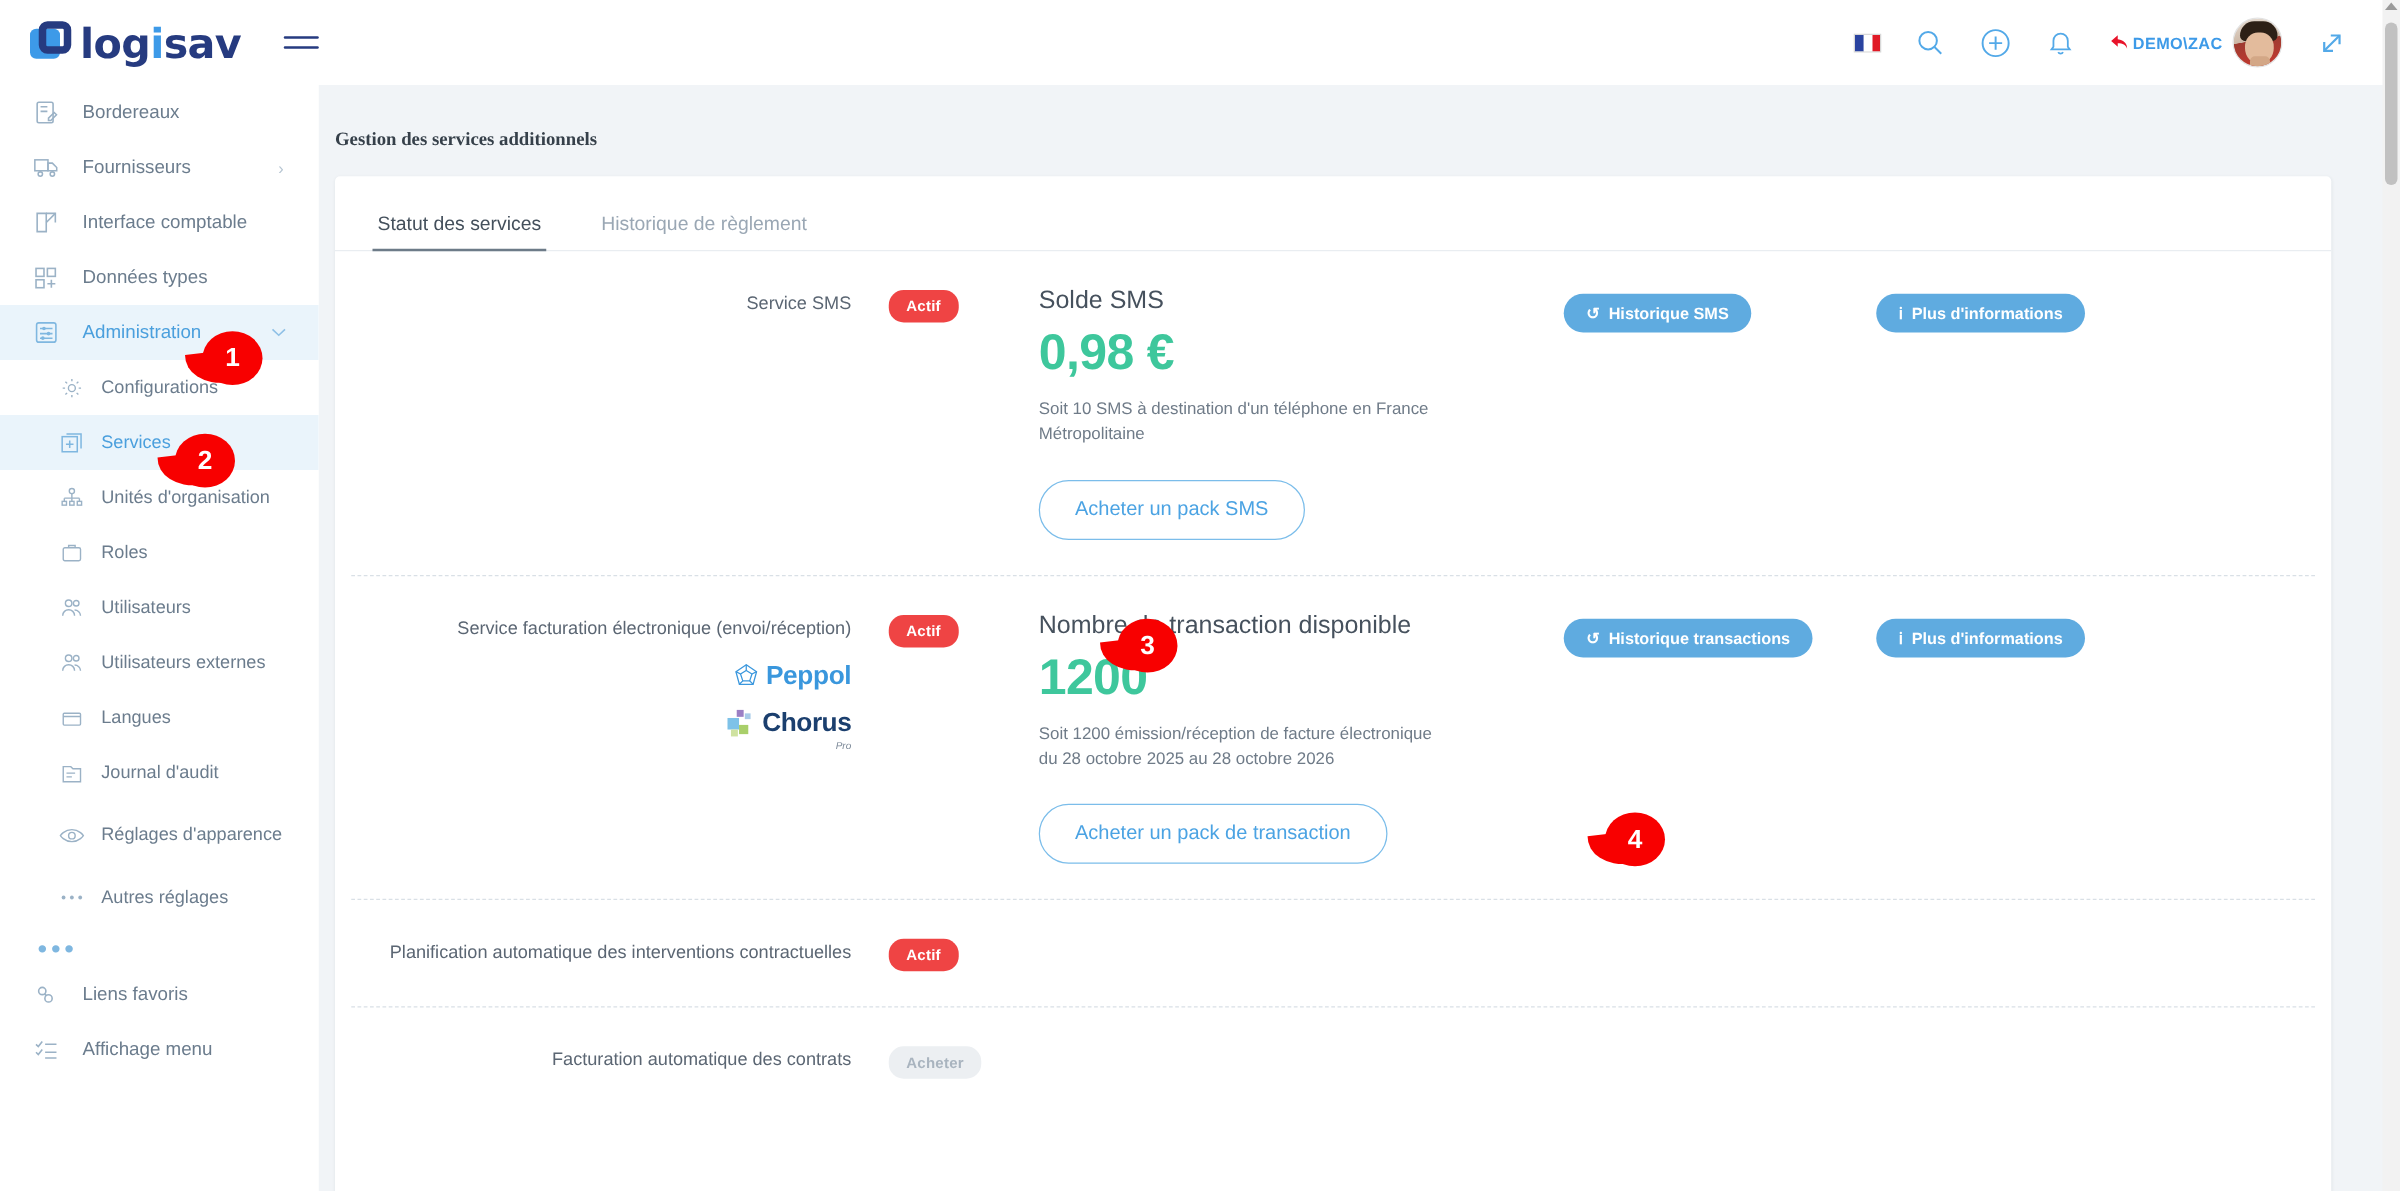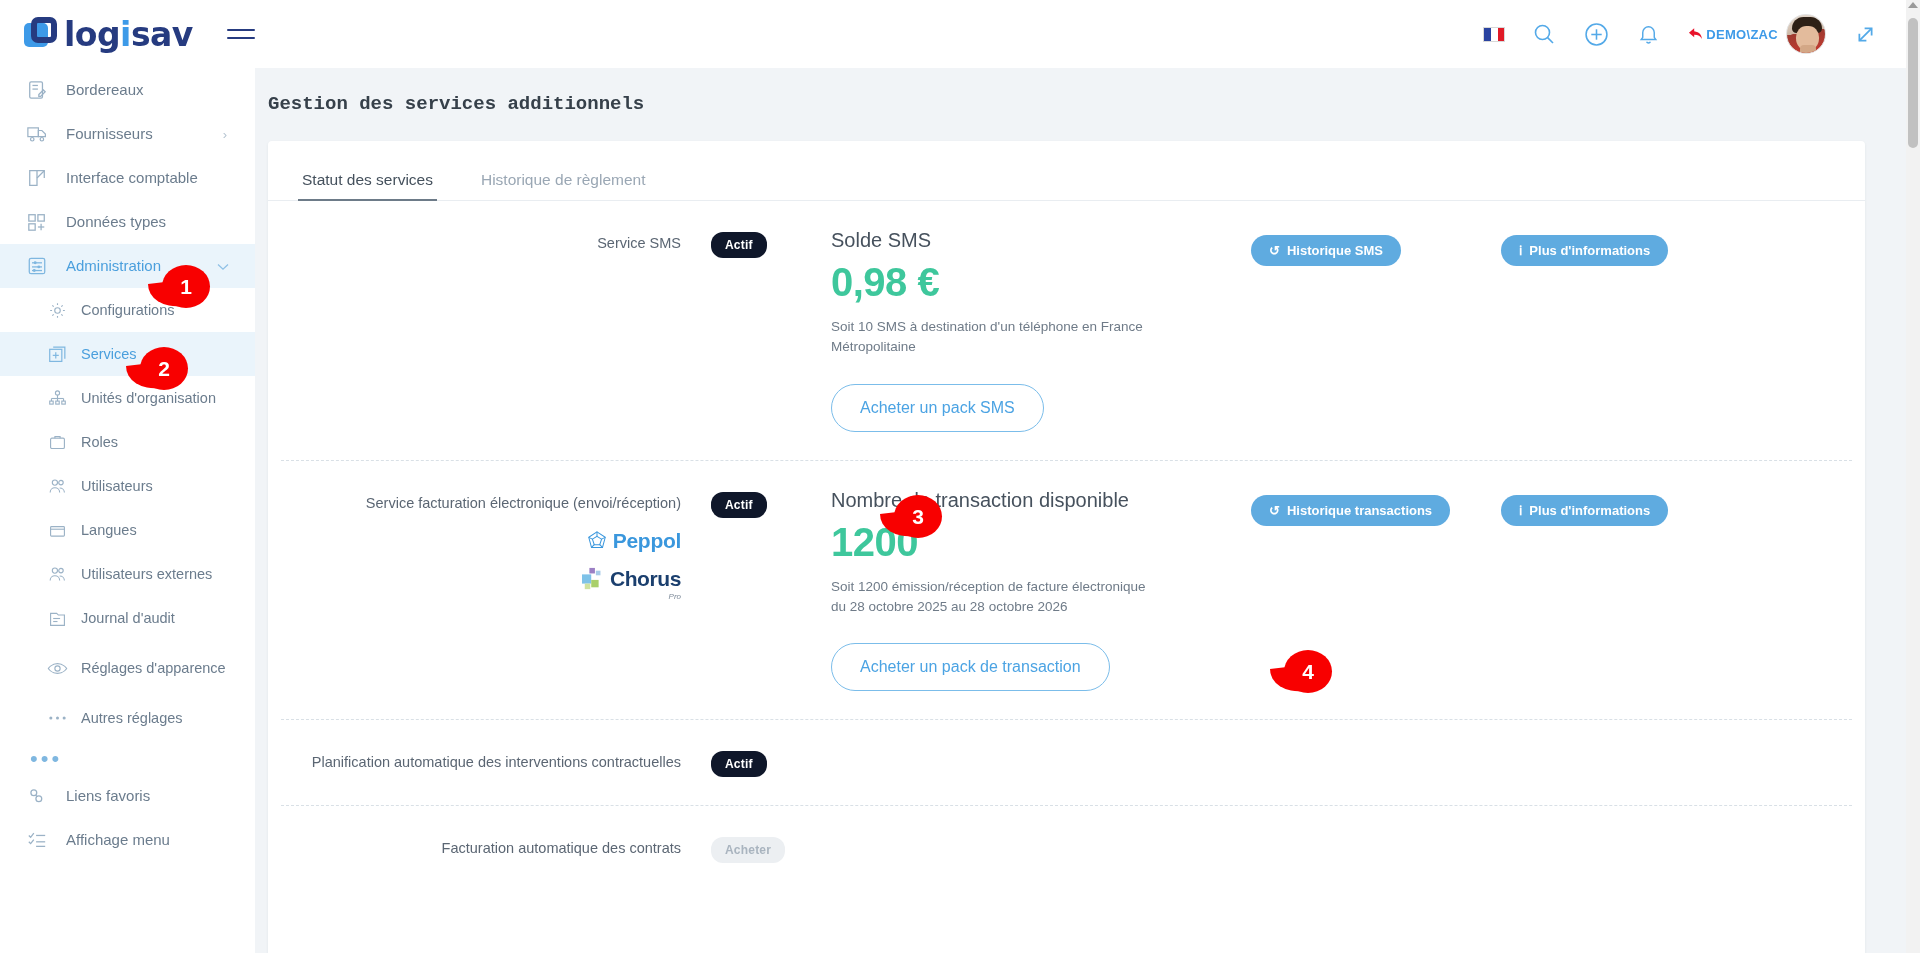--- a/index.html
+++ b/index.html
@@ -182,25 +182,25 @@
   }
 
   
   .main {
     position: absolute; left: 255px; top: 68px;
     width: 1665px; height: 885px;
     background: #f1f4f7;
     overflow: hidden;
   }
   .page-title {
-    font-size: 19px;
+    font-size: 15px;
     color: #36404a;
     font-weight: bold;
-    padding: 25px 0 0 13px;
-    font-family: Liberation Mono, monospace;
+    padding: 36px 0 0 13px;
+    font-family: Liberation Serif, serif;
   }
   .card {
     position: absolute;
     left: 13px; top: 73px;
     width: 1597px;
     min-height: 820px;
     background: #ffffff;
     border-radius: 4px;
     box-shadow: 0 1px 3px rgba(30,50,70,0.07);
   }
@@ -266,21 +266,21 @@
     font-size: 8px; color: #7d8a99; font-style: italic;
   }
 
   .col-badge {
     width: 150px; min-width: 150px;
     padding-left: 30px;
     padding-top: 3px;
   }
   .badge {
     display: inline-block;
-    background: #0f172a;
+    background: #ef4444;
     color: #ffffff;
     font-size: 12px; font-weight: bold;
     padding: 6px 14px;
     border-radius: 12px;
     letter-spacing: 0.2px;
   }
   .badge.inactive {
     background: #eceff2;
     color: #a9b4bf;
   }
@@ -580,37 +580,37 @@
           <circle cx="15" cy="6.5" r="2.6"></circle>
             <path d="M13.5 12.8c3 0 5.5 2.2 5.5 5.2"></path>
         </svg>
       </span>
       <span class="nlabel">Utilisateurs</span>
     </div>
 
     <div class="nav-item sub">
       <span class="nico">
         <svg width="19" height="19" viewBox="0 0 22 22" fill="none" stroke="currentColor" stroke-width="1.3">
-          <rect x="3" y="6.5" width="16" height="11" rx="1"></rect>
-            <line x1="3" y1="9.5" x2="19" y2="9.5"></line>
-        </svg>
-      </span>
-      <span class="nlabel">Langues</span>
-    </div>
-
-    <div class="nav-item sub">
-      <span class="nico">
-        <svg width="19" height="19" viewBox="0 0 22 22" fill="none" stroke="currentColor" stroke-width="1.3">
           <circle cx="8" cy="6.5" r="3"></circle>
             <path d="M2.5 18c0-3.3 2.5-5.5 5.5-5.5s5.5 2.2 5.5 5.5"></path>
           <circle cx="15" cy="6.5" r="2.6"></circle>
             <path d="M13.5 12.8c3 0 5.5 2.2 5.5 5.2"></path>
         </svg>
       </span>
       <span class="nlabel">Utilisateurs externes</span>
+    </div>
+
+    <div class="nav-item sub">
+      <span class="nico">
+        <svg width="19" height="19" viewBox="0 0 22 22" fill="none" stroke="currentColor" stroke-width="1.3">
+          <rect x="3" y="6.5" width="16" height="11" rx="1"></rect>
+            <line x1="3" y1="9.5" x2="19" y2="9.5"></line>
+        </svg>
+      </span>
+      <span class="nlabel">Langues</span>
     </div>
 
     <div class="nav-item sub">
       <span class="nico">
         <svg width="19" height="19" viewBox="0 0 22 22" fill="none" stroke="currentColor" stroke-width="1.3">
           <path d="M3 5h7l2 2h7v12H3z"></path>
             <line x1="6" y1="11" x2="14" y2="11"></line>
             <line x1="6" y1="14.5" x2="11" y2="14.5"></line>
         </svg>
       </span>

